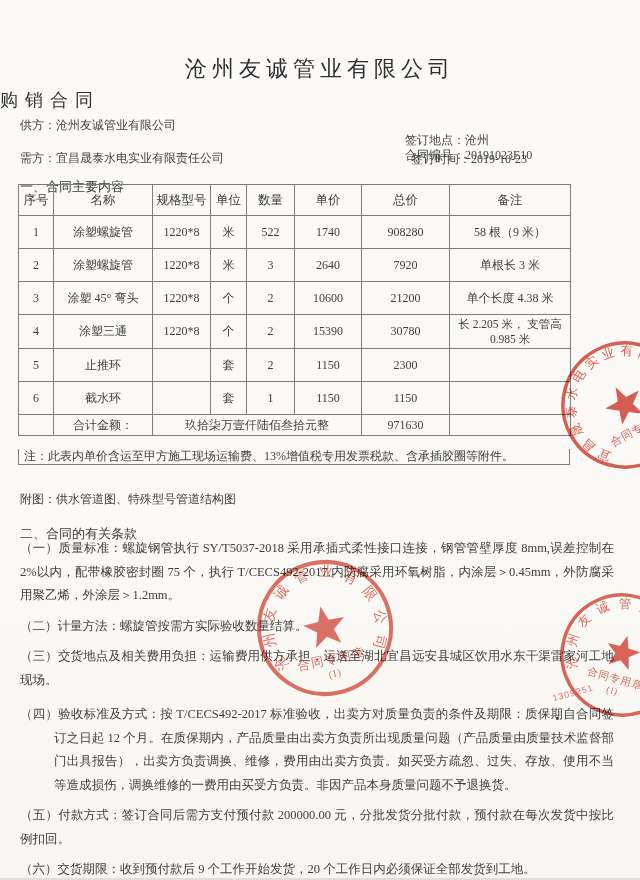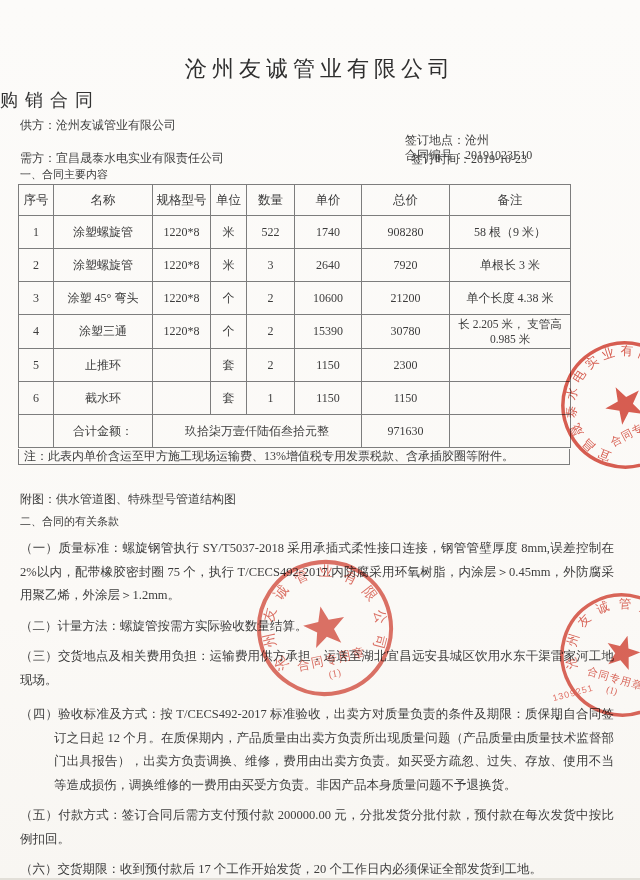--- a/index.html
+++ b/index.html
@@ -19,21 +19,21 @@
   .doc-title {
     position:absolute; left:0; right:30px; top:88px; 
     font-size:18px; letter-spacing:7px; color:#333;
   }
   .meta { position:absolute; font-size:12px; color:#3e3e3e; white-space:nowrap; }
   .m-supplier { left:20px; top:117px; }
   .m-buyer    { left:20px; top:150px; }
   .m-no    { left:405px; top:112px;margin-top:35px; }
   .m-place { left:405px; top:132px; }
   .m-date  { left:411px; top:151px; }
-  .sec-heading { position:absolute; font-size:11px; color:#3a3a3a; }
+  .sec-heading { position:absolute; font-size:13px; color:#3a3a3a;margin-top:11px; }
   .h1 { left:20px; top:167px; }
   .h2 { left:20px; top:514px; }
   .attach { position:absolute; left:20px; top:491px; font-size:12px; }
 
   .tbl-wrap { position:absolute; left:18px; top:184px; }
   table { border-collapse:collapse; table-layout:fixed; width:552px; }
   td, th { border:1px solid #7d7d7d; font-size:12px; font-weight:400;
            text-align:center; vertical-align:middle; padding:1px 2px;
            color:#3c3c3c; overflow:hidden; }
   th { font-size:12.5px; }
@@ -154,21 +154,21 @@
       <tr style="height:33px">
         <td>6</td>
         <td>截水环</td>
         <td></td>
         <td>套</td>
         <td>1</td>
         <td>1150</td>
         <td>1150</td>
         <td></td>
       </tr>
-      <tr style="height:33px">
+      <tr style="height:21px">
         <td></td>
         <td>合计金额：</td>
         <td colspan="4">玖拾柒万壹仟陆佰叁拾元整</td>
         <td>971630</td>
         <td></td>
       </tr>
     </tbody>
       </table>
   </div>
 
@@ -176,21 +176,21 @@
   <div class="attach">附图：供水管道图、特殊型号管道结构图</div>
 
   <div class="sec-heading h2">二、合同的有关条款</div>
 
   <div class="clauses">
     <p>（一）质量标准：螺旋钢管执行 SY/T5037-2018 采用承插式柔性接口连接，钢管管壁厚度 8mm,误差控制在 2%以内，配带橡胶密封圈 75 个，执行 T/CECS492-2017.内防腐采用环氧树脂，内涂层＞0.45mm，外防腐采用聚乙烯，外涂层＞1.2mm。</p>
     <p>（二）计量方法：螺旋管按需方实际验收数量结算。</p>
     <p>（三）交货地点及相关费用负担：运输费用供方承担，运送至湖北宜昌远安县城区饮用水东干渠雷家河工地现场。</p>
     <p class="hang">（四）验收标准及方式：按 T/CECS492-2017 标准验收，出卖方对质量负责的条件及期限：质保期自合同签订之日起 12 个月。在质保期内，产品质量由出卖方负责所出现质量问题（产品质量由质量技术监督部门出具报告），出卖方负责调换、维修，费用由出卖方负责。如买受方疏忽、过失、存放、使用不当等造成损伤，调换维修的一费用由买受方负责。非因产品本身质量问题不予退换货。</p>
     <p>（五）付款方式：签订合同后需方支付预付款 200000.00 元，分批发货分批付款，预付款在每次发货中按比例扣回。</p>
-    <p>（六）交货期限：收到预付款后 17 个工作开始发货，20 个工作日内必须保证全部发货到工地。</p>
+    <p>（六）交货期限：收到预付款后 9 个工作开始发货，20 个工作日内必须保证全部发货到工地。</p>
 
   </div>
 
   <svg class="stamp stamp-a" width="150" height="150" viewBox="0 0 150 150">
     <circle cx="75" cy="75" r="62" fill="none" stroke="#d23c2d" stroke-width="3.5"></circle>
     <path id="ringA" d="M 50 118.3 A 50 50 0 1 1 100 118.3" fill="none"></path>
     <text fill="#d23c2d" font-size="12.5" font-family="Liberation Serif,serif">
       <textPath href="#ringA" startOffset="50%" text-anchor="middle" textLength="238">宜昌晟泰水电实业有限责任公司</textPath>
     </text>
     <polygon fill="#d23c2d" points="75,55 70.3,68.5 56,68.8 67.4,77.5 63.2,91.2 75,83 86.8,91.2 82.6,77.5 94,68.8 79.7,68.5"></polygon>

